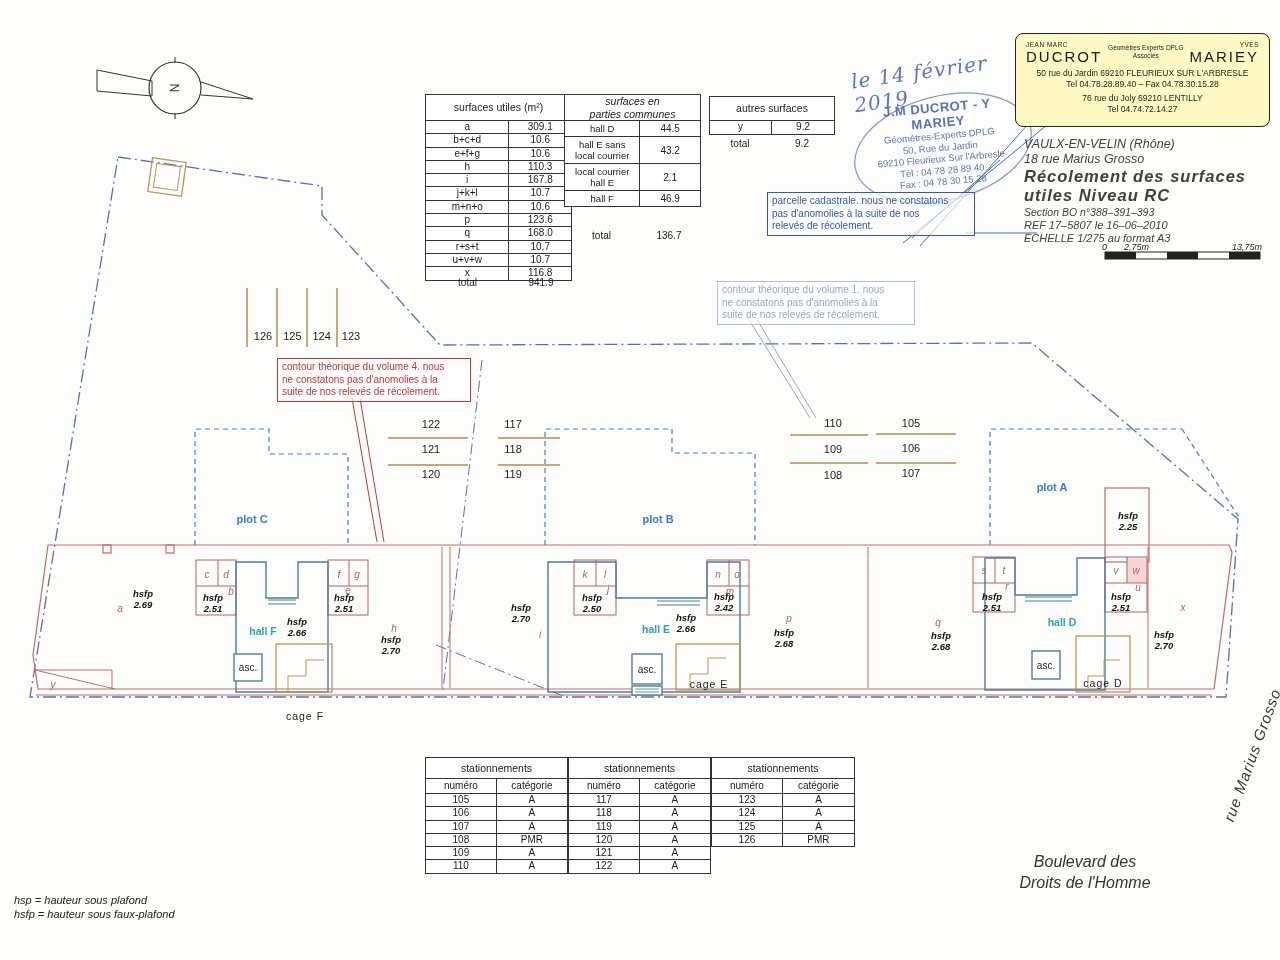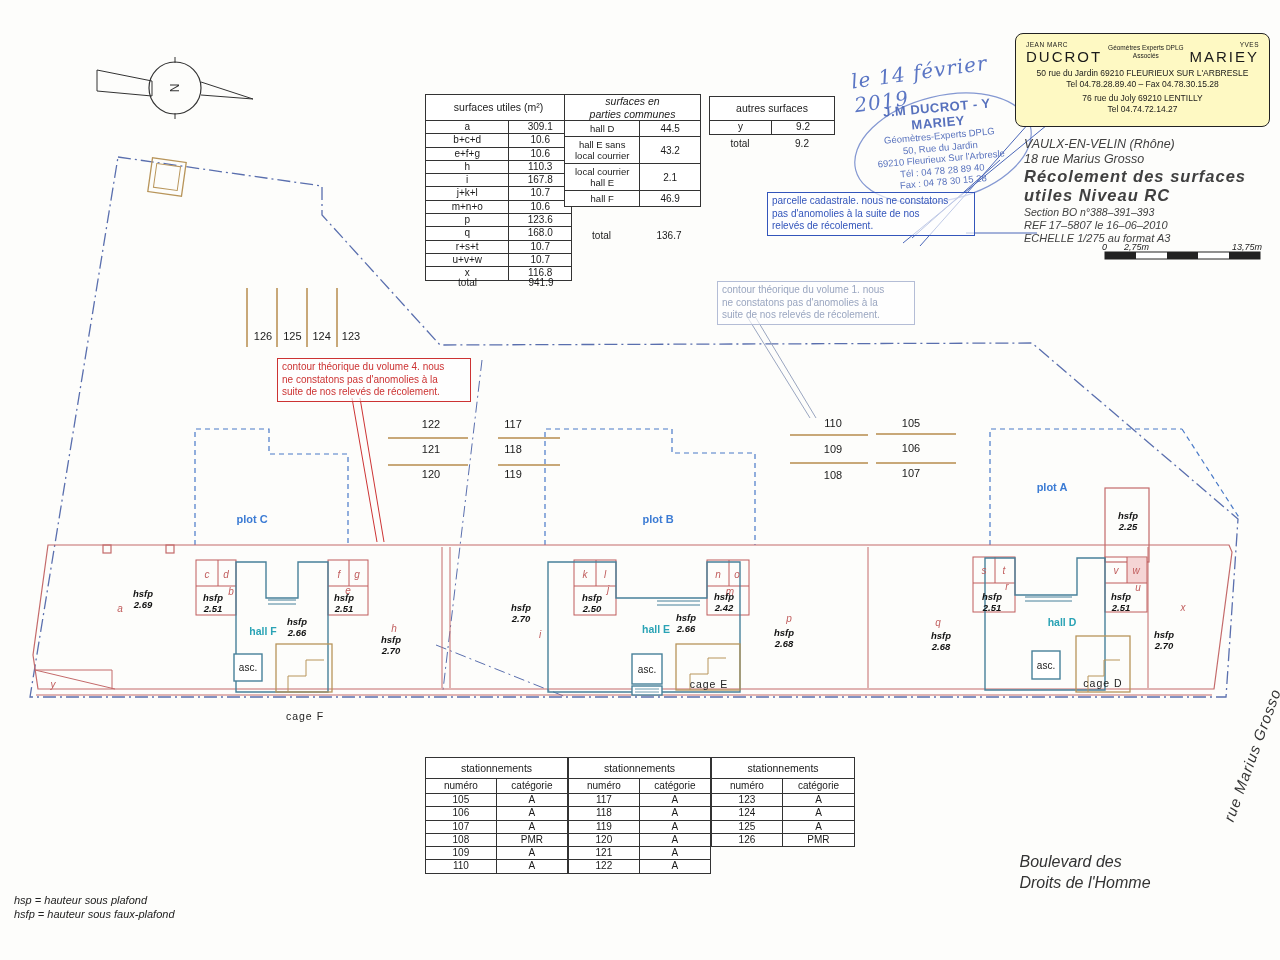--- a/index.html
+++ b/index.html
@@ -54,21 +54,21 @@
          transform:rotate(-5deg);opacity:.92;}
   .stamp .l1{font-size:13px;font-weight:bold;letter-spacing:.5px;}
   .stamp .ln{font-size:9.5px;line-height:11.5px;}
   
   .pgrow{position:absolute;display:flex;gap:11px;font-size:11px;transform:translate(-50%,0);}
   .pgcol{position:absolute;display:flex;flex-direction:column;gap:13px;font-size:11px;transform:translate(-50%,0);text-align:center;}
   
   .street-v{position:absolute;left:1252px;top:755px;transform:translate(-50%,-50%) rotate(-70deg);
             font-style:italic;font-size:15px;letter-spacing:1px;color:#333;white-space:nowrap;}
   .street-b{position:absolute;left:1085px;top:872px;transform:translate(-50%,-50%);font-style:italic;
-            font-size:16px;line-height:21px;text-align:left;white-space:pre-line;color:#333;}
+            font-size:16px;line-height:21px;text-align:center;white-space:pre-line;color:#333;}
   .legend{position:absolute;left:14px;top:893px;font-style:italic;font-size:11px;line-height:14px;color:#222;}
   .north-n{position:absolute;left:175px;top:88px;transform:translate(-50%,-50%) rotate(-90deg);font-size:12px;color:#333;}
 </style>
 </head>
 <body>
 
 <div class="sheet">
 
   <svg class="linework" width="1280" height="960" viewBox="0 0 1280 960">
 

